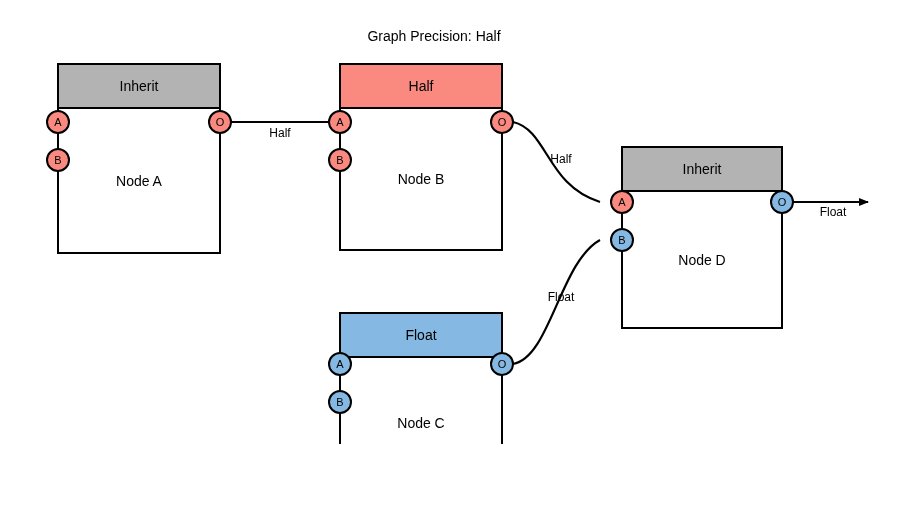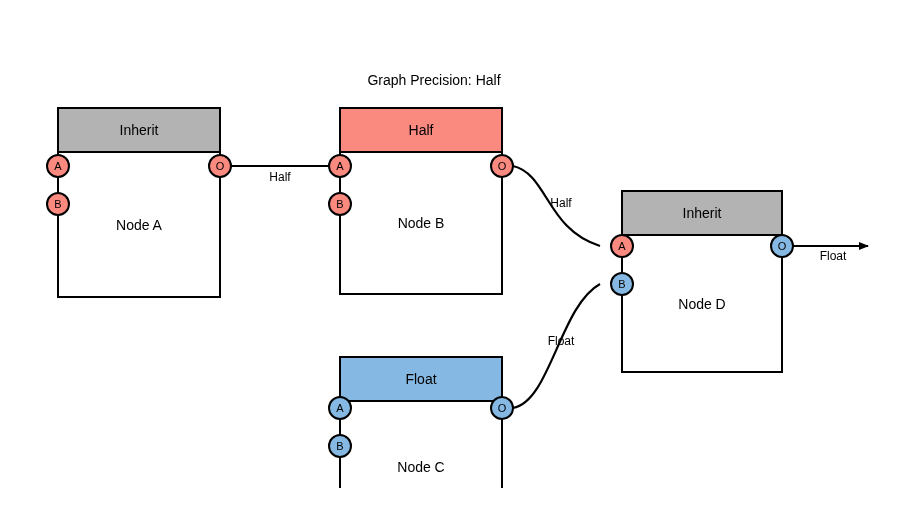--- a/index.html
+++ b/index.html
@@ -9,21 +9,20 @@
   }
   body {
     font-family: "Liberation Sans", sans-serif;
   }
   #canvas {
     position: relative;
     width: 906px;
     height: 444px;
     background: #ffffff;
     overflow: hidden;
-    margin-top: 44px;
   }
   #graph-svg {
     position: absolute;
     top: 0;
     left: 0;
     width: 906px;
     height: 531px;
   }
   .graph-title {
     font-size: 14px;

